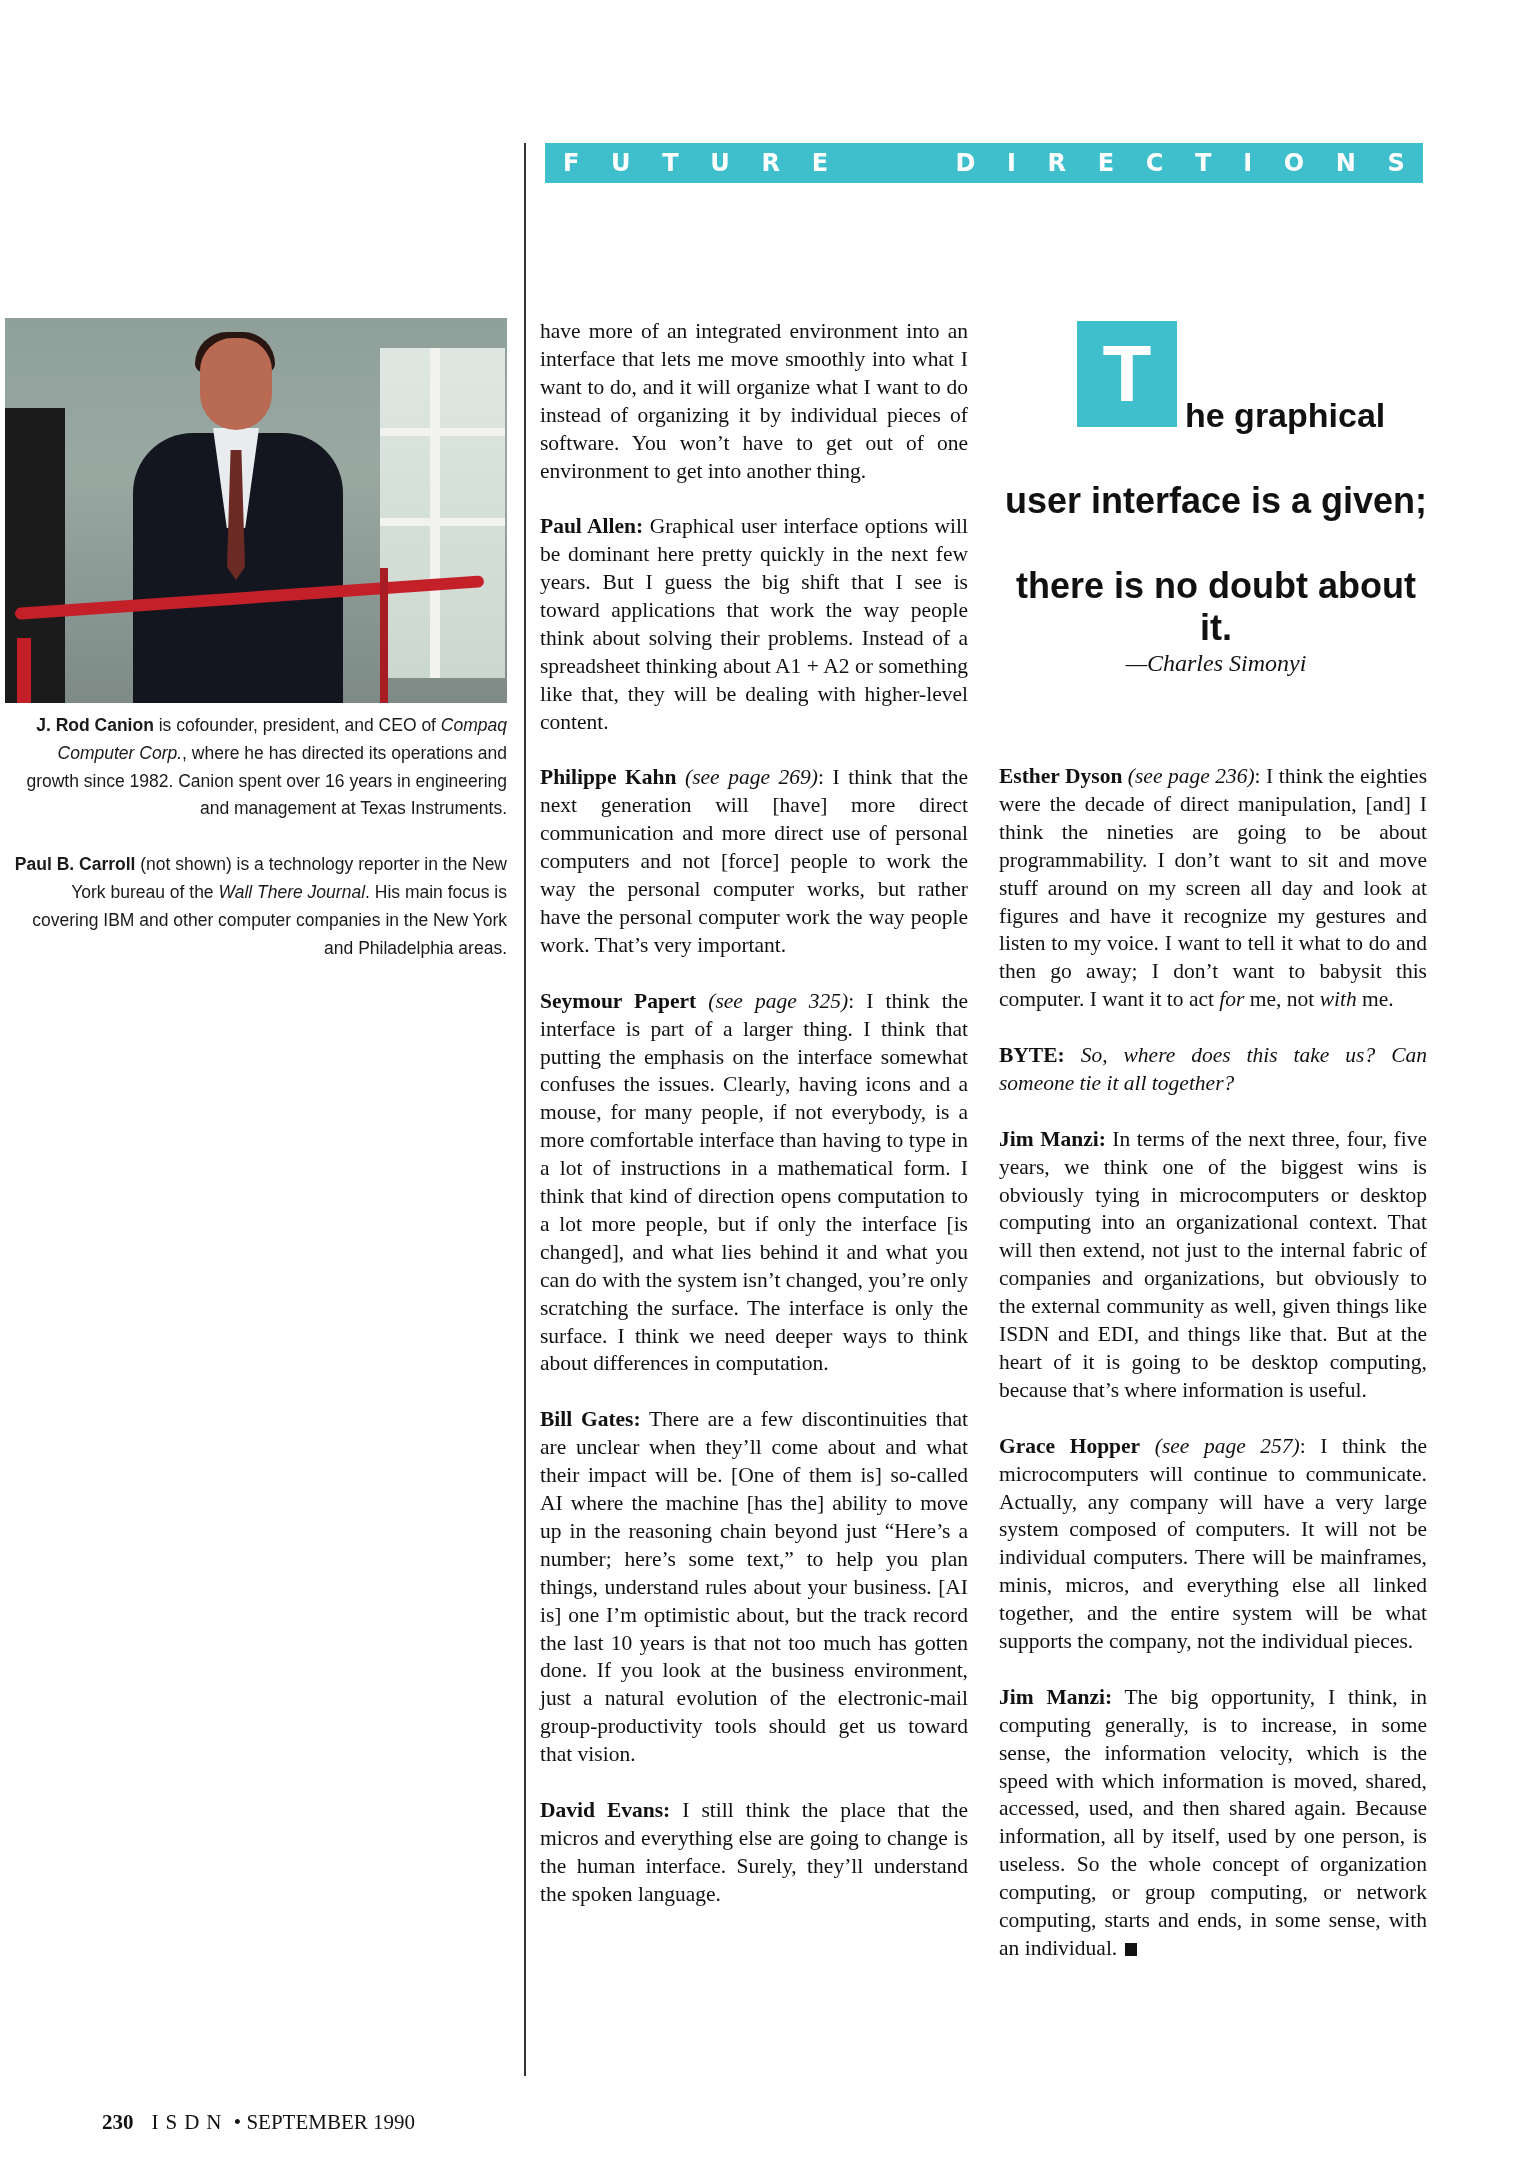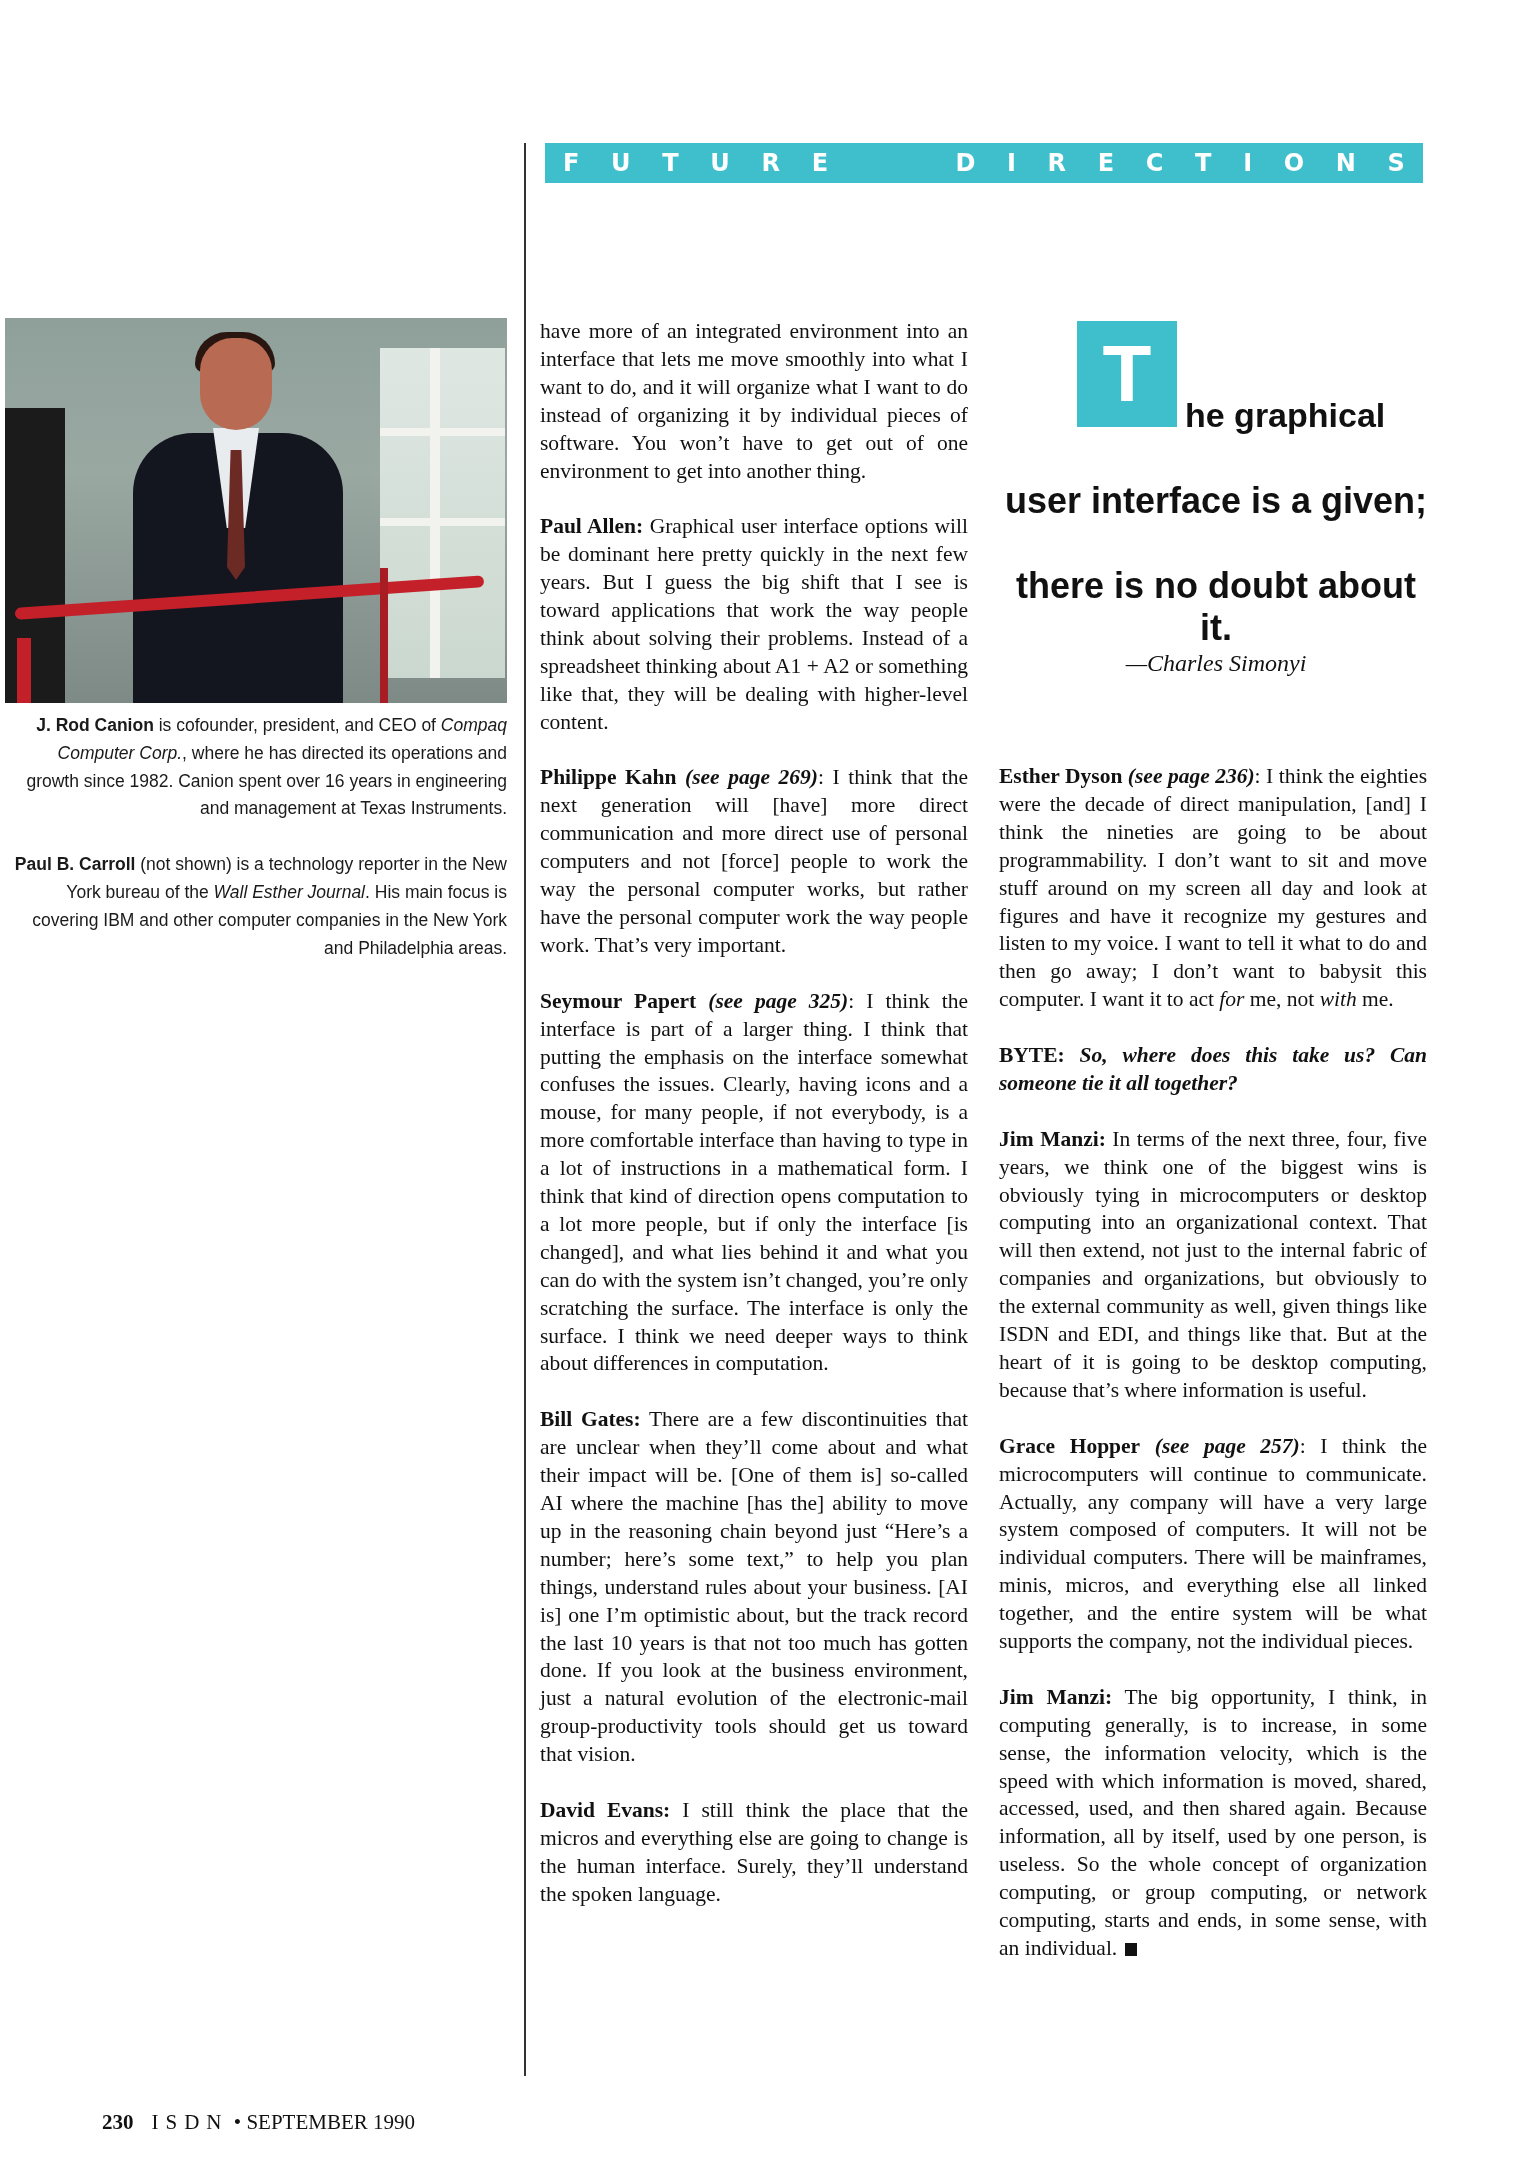--- a/index.html
+++ b/index.html
@@ -44,21 +44,21 @@
   .caption p { margin: 0 0 28px 0; }
   .caption b { font-weight: bold; }
 
   .col {
     position: absolute; width: 428px;
     font-family: "Liberation Serif", serif; font-size: 21.5px; line-height: 27.9px;
     text-align: justify; color: #111;
   }
   .col p { margin: 0 0 27.9px 0; }
   .col .spk { font-weight: bold; }
-  .col .ref { font-style: italic; font-weight: bold; }
+  .col .ref { font-style: italic; font-weight: normal; }
   .col-mid { left: 540px; top: 318px; }
   .col-right { left: 999px; top: 763px; }
 
   .pullquote { position: absolute; left: 1000px; top: 320px; width: 432px; font-family: "Liberation Sans", sans-serif; }
   .pq-cap {
     position: absolute; left: 77px; top: 1px; width: 100px; height: 106px; background: #3fbfcc;
     color: #fff; font-weight: bold; font-size: 80px; line-height: 106px; text-align: center;
     font-family: "Liberation Sans", sans-serif;
   }
   .pq-line1 { position: absolute; left: 185px; top: 76px; font-weight: bold; font-size: 34px; }
@@ -113,21 +113,21 @@
   <div class="rail"></div>
   <div class="rail2"></div>
   <div class="rail3"></div>
 </div>
 
 <div class="caption">
   <p>
     <b>J. Rod Canion</b><span> is cofounder, president, and CEO of </span><i>Compaq Computer Corp.</i><span>, where he has directed its operations and growth since 1982. Canion spent over 16 years in engineering and management at Texas Instruments.</span>
   </p>
   <p>
-    <b>Paul B. Carroll</b><span> (not shown) is a technology reporter in the New York bureau of the </span><i>Wall Esther Journal</i><span>. His main focus is covering IBM and other computer companies in the New York and Philadelphia areas.</span>
+    <b>Paul B. Carroll</b><span> (not shown) is a technology reporter in the New York bureau of the </span><i>Wall There Journal</i><span>. His main focus is covering IBM and other computer companies in the New York and Philadelphia areas.</span>
   </p>
 </div>
 
 <div class="col col-mid">
   <p><span>have more of an integrated environment into an interface that lets me move smoothly into what I want to do, and it will organize what I want to do instead of organizing it by individual pieces of software. You won’t have to get out of one environment to get into another thing.</span></p>
   <p><span class="spk">Paul Allen:</span><span> Graphical user interface options will be dominant here pretty quickly in the next few years. But I guess the big shift that I see is toward applications that work the way people think about solving their problems. Instead of a spreadsheet thinking about A1 + A2 or something like that, they will be dealing with higher-level content.</span></p>
   <p><span class="spk">Philippe Kahn</span><span class="ref"> (see page 269)</span><span>: I think that the next generation will [have] more direct communication and more direct use of personal computers and not [force] people to work the way the personal computer works, but rather have the personal computer work the way people work. That’s very important.</span></p>
   <p><span class="spk">Seymour Papert</span><span class="ref"> (see page 325)</span><span>: I think the interface is part of a larger thing. I think that putting the emphasis on the interface somewhat confuses the issues. Clearly, having icons and a mouse, for many people, if not everybody, is a more comfortable interface than having to type in a lot of instructions in a mathematical form. I think that kind of direction opens computation to a lot more people, but if only the interface [is changed], and what lies behind it and what you can do with the system isn’t changed, you’re only scratching the surface. The interface is only the surface. I think we need deeper ways to think about differences in computation.</span></p>
   <p><span class="spk">Bill Gates:</span><span> There are a few discontinuities that are unclear when they’ll come about and what their impact will be. [One of them is] so-called AI where the machine [has the] ability to move up in the reasoning chain beyond just “Here’s a number; here’s some text,” to help you plan things, understand rules about your business. [AI is] one I’m optimistic about, but the track record the last 10 years is that not too much has gotten done. If you look at the business environment, just a natural evolution of the electronic-mail group-productivity tools should get us toward that vision.</span></p>
   <p><span class="spk">David Evans:</span><span> I still think the place that the micros and everything else are going to change is the human interface. Surely, they’ll understand the spoken language.</span></p>

